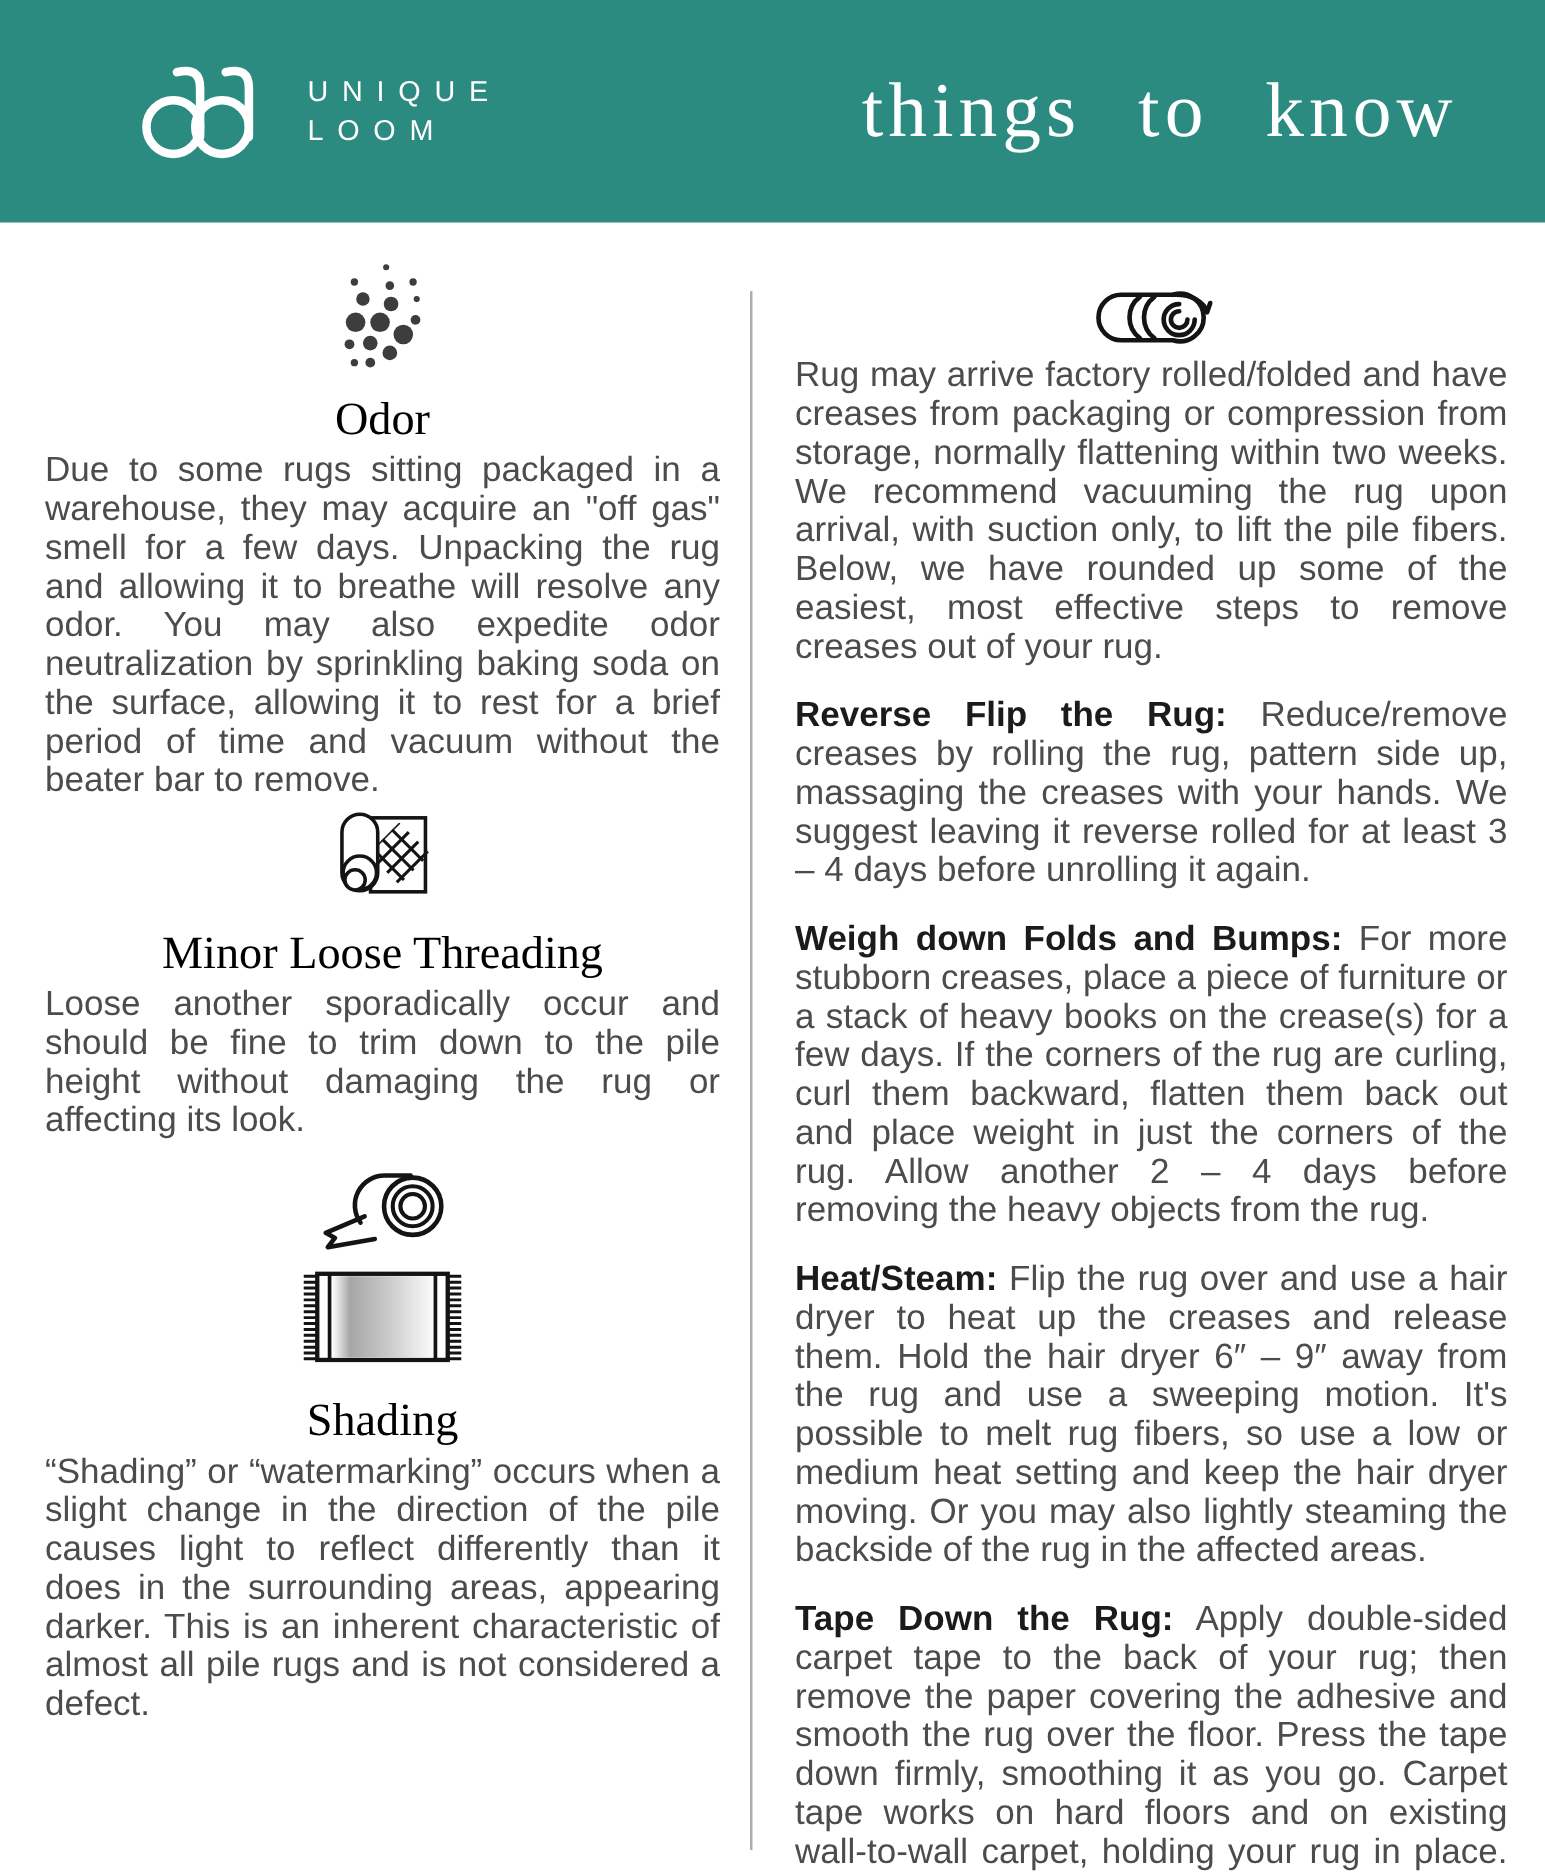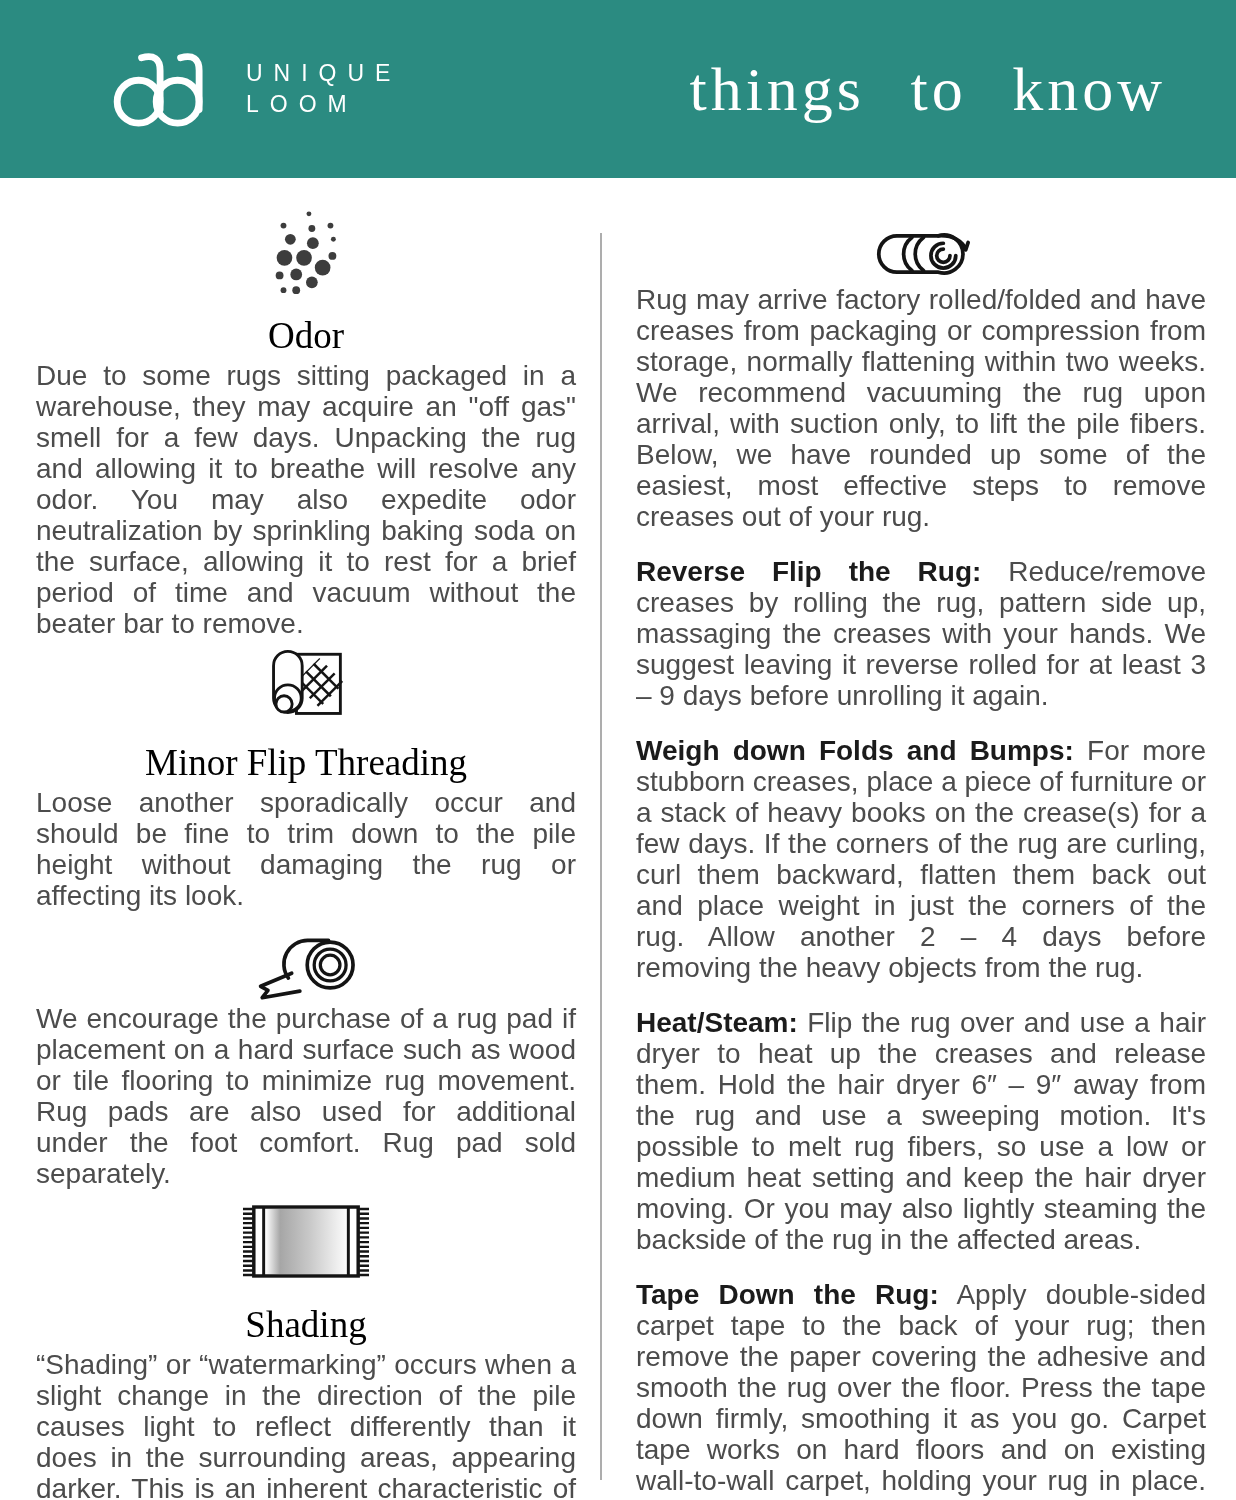--- a/index.html
+++ b/index.html
@@ -136,33 +136,32 @@
             <path d="M28,38 L64,74"></path>
               <path d="M36,30 L72,66"></path>
               <path d="M44,22 L80,58"></path>
               <path d="M52,14 L88,50"></path>
           </g>
           <path d="M6,28 a15,15 0 0 1 30,0 V62 a15,15 0 0 1 -30,0 Z" fill="#ffffff" stroke="#141414" stroke-width="3"></path>
           <circle cx="21" cy="62" r="14" fill="#ffffff" stroke="#141414" stroke-width="3"></circle>
           <circle cx="17" cy="68" r="8.5" fill="#ffffff" stroke="#141414" stroke-width="3"></circle>
         </svg>
       </div>
-      <h2 class="h-threading">Minor Flip Threading</h2>
+      <h2 class="h-threading">Minor Loose Threading</h2>
       <p class="body-text">Loose another sporadically occur and should be fine to trim down to the pile height without damaging the rug or affecting its look.</p>
 
       <div class="icon-wrap iw-rugpad">
         <svg width="130" height="72" viewBox="0 0 135 88" aria-hidden="true">
           <path d="M50,54 L12,70 L21,75 L14,84 L60,76" fill="#ffffff" stroke="#141414" stroke-width="4.5" stroke-linejoin="round" stroke-linecap="round"></path>
           <path d="M95,14 H70 A29,29 0 0 0 46,60" fill="none" stroke="#141414" stroke-width="4.5" stroke-linecap="round"></path>
           <circle cx="97" cy="44" r="28" fill="#ffffff" stroke="#141414" stroke-width="4.5"></circle>
           <circle cx="97" cy="44" r="19.5" fill="none" stroke="#141414" stroke-width="4"></circle>
           <circle cx="97" cy="44" r="12" fill="none" stroke="#141414" stroke-width="4"></circle>
         </svg>
       </div>
-      <p class="body-text">We encourage the purchase of a rug pad if placement on a hard surface such as wood or tile flooring to minimize rug movement. Rug pads are also used for additional under the foot comfort. Rug pad sold separately.</p>
 
       <div class="icon-wrap iw-shading">
         <svg width="128" height="77" viewBox="0 0 130 78" aria-hidden="true">
           <defs>
             <linearGradient id="shadeGrad" x1="0" y1="0" x2="1" y2="0">
               <stop offset="0" stop-color="#ffffff"></stop>
               <stop offset="0.18" stop-color="#a6a6a6"></stop>
               <stop offset="0.55" stop-color="#c9c9c9"></stop>
               <stop offset="1" stop-color="#fbfbfb"></stop>
             </linearGradient>
@@ -190,21 +189,21 @@
             <path d="M50,9 A25,25 0 0 0 50,49"></path>
             <path d="M64,9 A25,25 0 0 0 64,49"></path>
             <path d="M82,7 C100,6 112,14 115,24 L118,15"></path>
             <path d="M88,16 A15,15 0 1 0 103,31"></path>
             <path d="M88,23 A8,8 0 1 0 96,31"></path>
           </g>
         </svg>
       </div>
       <p class="body-text p-intro">Rug may arrive factory rolled/folded and have creases from packaging or compression from storage, normally flattening within two weeks. We recommend vacuuming the rug upon arrival, with suction only, to lift the pile fibers. Below, we have rounded up some of the easiest, most effective steps to remove creases out of your rug.</p>
 
-      <p class="body-text p-step"><strong>Reverse Flip the Rug:</strong><span> Reduce/remove creases by rolling the rug, pattern side up, massaging the creases with your hands. We suggest leaving it reverse rolled for at least 3 – 9 days before unrolling it again.</span></p>
+      <p class="body-text p-step"><strong>Reverse Flip the Rug:</strong><span> Reduce/remove creases by rolling the rug, pattern side up, massaging the creases with your hands. We suggest leaving it reverse rolled for at least 3 – 4 days before unrolling it again.</span></p>
 
       <p class="body-text p-step"><strong>Weigh down Folds and Bumps:</strong><span> For more stubborn creases, place a piece of furniture or a stack of heavy books on the crease(s) for a few days. If the corners of the rug are curling, curl them backward, flatten them back out and place weight in just the corners of the rug. Allow another 2 – 4 days before removing the heavy objects from the rug.</span></p>
 
       <p class="body-text p-step"><strong>Heat/Steam:</strong><span> Flip the rug over and use a hair dryer to heat up the creases and release them. Hold the hair dryer 6″ – 9″ away from the rug and use a sweeping motion. It's possible to melt rug fibers, so use a low or medium heat setting and keep the hair dryer moving. Or you may also lightly steaming the backside of the rug in the affected areas.</span></p>
 
       <p class="body-text p-step"><strong>Tape Down the Rug:</strong><span> Apply double-sided carpet tape to the back of your rug; then remove the paper covering the adhesive and smooth the rug over the floor. Press the tape down firmly, smoothing it as you go. Carpet tape works on hard floors and on existing wall-to-wall carpet, holding your rug in place. If you have laminate flooring, purchase a less adhesive double-sided tape to prevent the laminate from buckling or otherwise being damaged.</span></p>
 
     </section>
   </main>
 </div>

